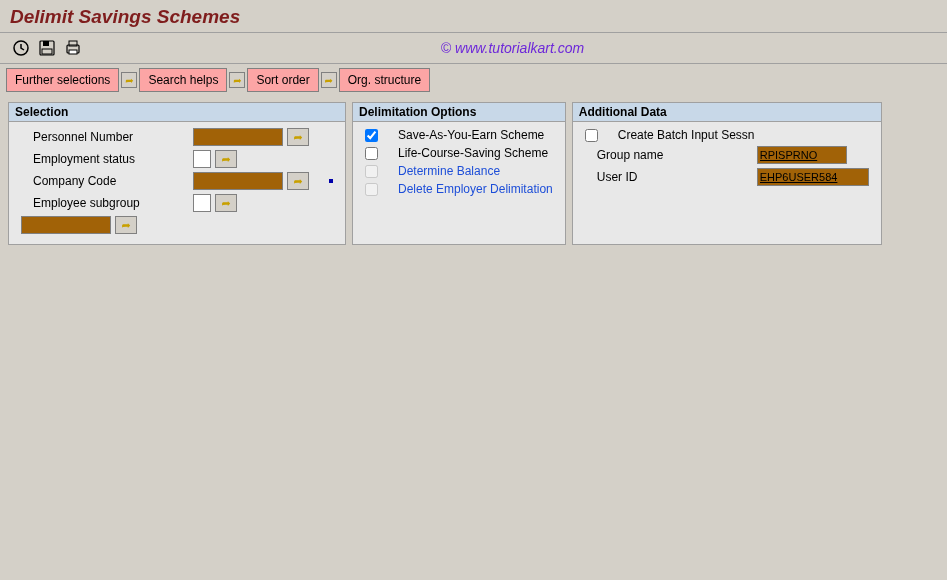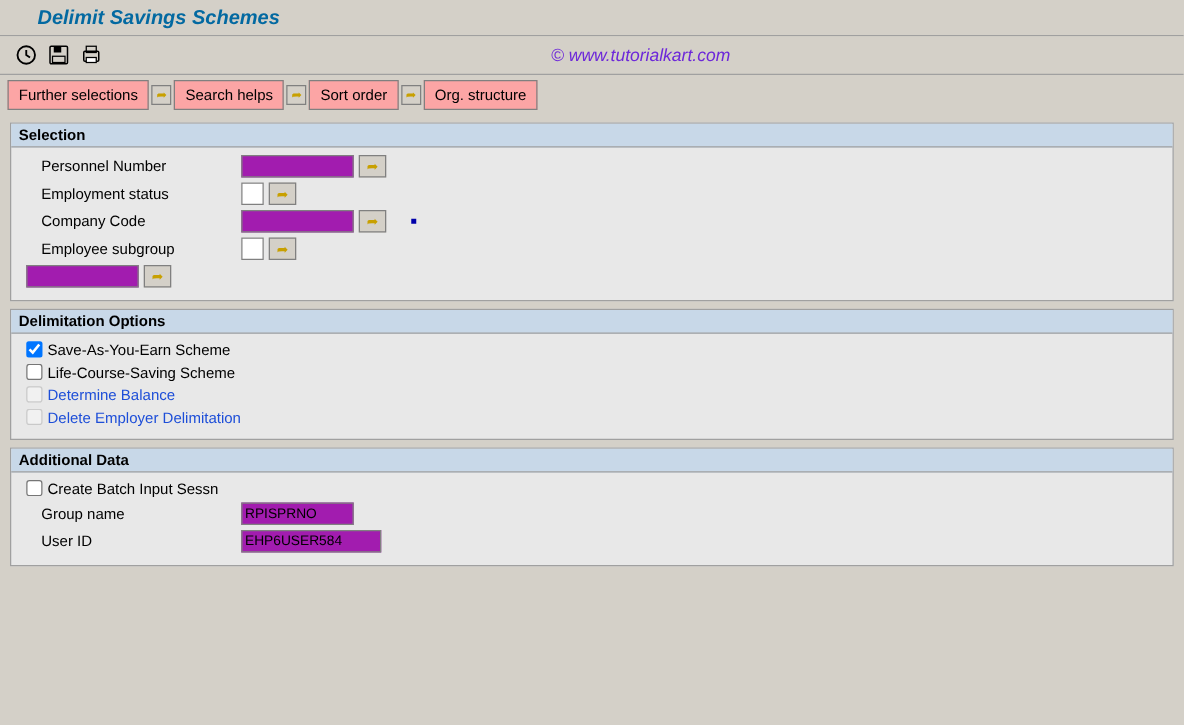--- a/index.html
+++ b/index.html
@@ -9,25 +9,24 @@
       background: #d4d0c8;
       width: 947px;
       min-height: 580px;
     }
     .title-bar {
       background: #d4d0c8;
       padding: 6px 10px 4px 10px;
       border-bottom: 1px solid #a0a0a0;
     }
     .title-bar h1 {
-      font-size: 16px;
+      font-size: 19px;
       font-weight: bold;
       font-style: italic;
-      color: #0369a1;
-      margin-left: 20px;
+      color: #7f1d1d;
     }
     .toolbar {
       background: #d4d0c8;
       padding: 4px 10px;
       display: flex;
       align-items: center;
       gap: 4px;
       border-bottom: 1px solid #a0a0a0;
     }
     .toolbar-icon {
@@ -72,21 +71,21 @@
       border: 1px solid #808080;
       display: flex;
       align-items: center;
       justify-content: center;
       color: #c8a000;
       font-size: 10px;
     }
     .main-content {
       padding: 6px 8px;
       display: flex;
-      flex-direction: column;
+      flex-direction: row;
       gap: 6px;
     }
     .section-box {
       border: 1px solid #a0a0a0;
       background: #e8e8e8;
     }
     .section-title {
       background: #c8d8e8;
       padding: 2px 6px;
       font-weight: bold;
@@ -104,23 +103,24 @@
     .field-label {
       width: 160px;
       font-size: 12px;
       color: #000;
       margin-left: 12px;
     }
     .field-input-med {
       width: 90px;
       height: 18px;
       border: 1px solid #808080;
-      background: #a21caf;
+      background: #a16207;
       font-size: 11px;
       padding: 0 2px;
+      text-decoration: underline;
     }
     .field-input-sm {
       width: 18px;
       height: 18px;
       border: 1px solid #808080;
       background: #fff;
     }
     .arrow-btn {
       width: 22px;
       height: 18px;
@@ -129,23 +129,23 @@
       display: inline-flex;
       align-items: center;
       justify-content: center;
       cursor: pointer;
       margin-left: 4px;
       color: #c8a000;
       font-size: 11px;
     }
     .check-row {
       display: flex;
-      align-items: flex-start;
+      align-items: center;
       margin-bottom: 4px;
-      gap: 4px;
+      gap: 20px;
     }
     .check-row input[type="checkbox"] {
       width: 13px;
       height: 13px;
     }
     .check-label {
       font-size: 12px;
     }
     .check-label-disabled {
       font-size: 12px;

